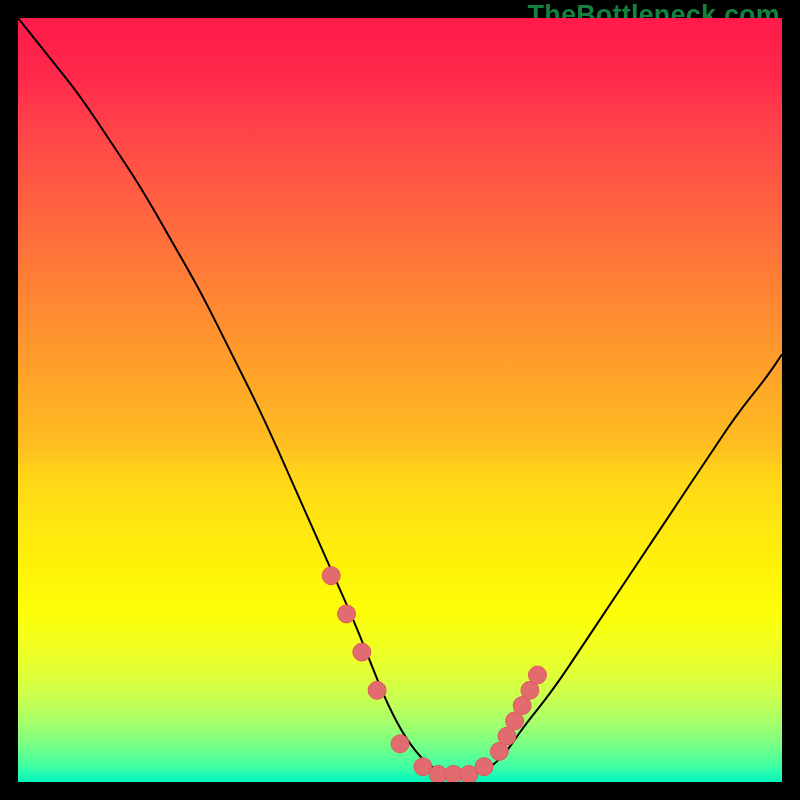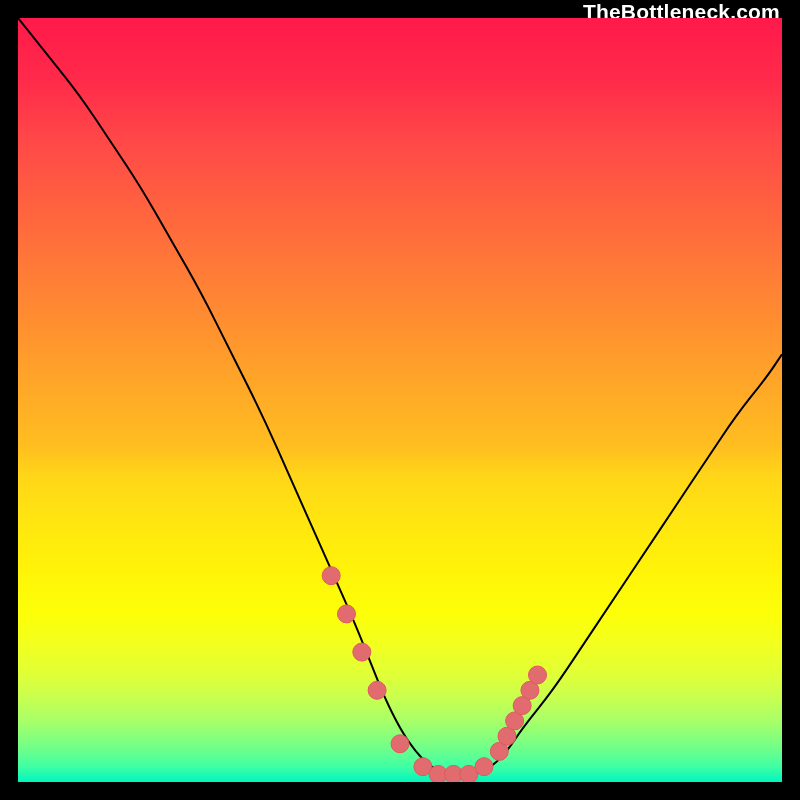--- a/index.html
+++ b/index.html
@@ -50,22 +50,22 @@
       #a8ff68 92%,
       #7aff84 95%,
       #40ffa4 98%,
       #00f5bf 100%
     );
   }
   .watermark {
     position: absolute;
     top: 0px;
     right: 20px;
-    color: #ffffff;
-    font-size: 21px;
+    color: #15803d;
+    font-size: 27px;
     font-weight: 600;
     letter-spacing: 0.2px;
     user-select: none;
     text-decoration: underline;
   }
   svg.curve {
     position: absolute;
     inset: 0;
     width: 764px;
     height: 764px;

